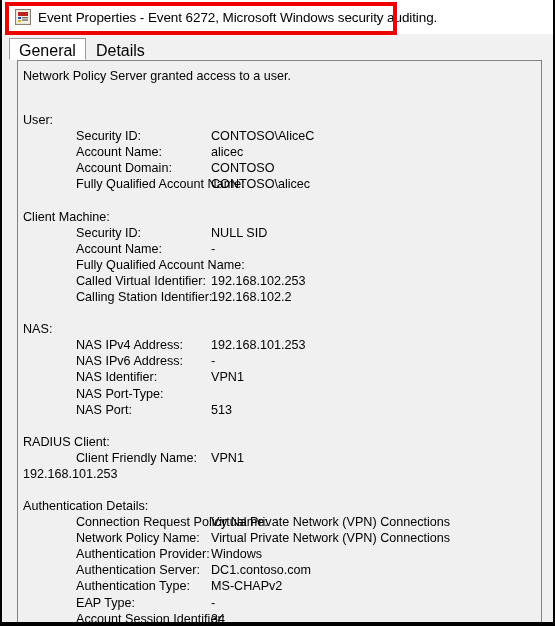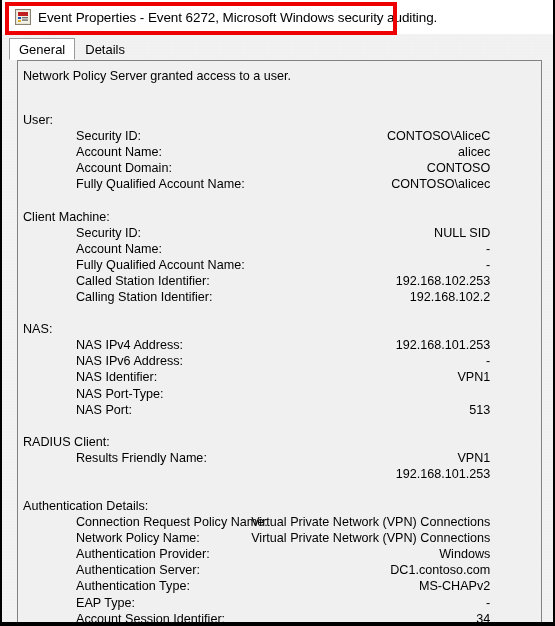--- a/index.html
+++ b/index.html
@@ -95,21 +95,21 @@
   .tabstrip {
     position: absolute;
     left: 7px;
     top: 4px;
     height: 22px;
     display: flex;
     align-items: flex-end;
     z-index: 3;
   }
   .tab {
-    font-size: 13px;
+    font-size: 16px;
     color: #000000;
     line-height: 1;
     padding: 4px 9px 5px 9px;
     box-sizing: border-box;
     height: 22px;
     white-space: nowrap;
     background: transparent;
     border: 1px solid transparent;
     border-bottom: none;
     position: relative;
@@ -157,21 +157,20 @@
   }
   .row .lbl {
     width: 188px;
     flex: 0 0 188px;
     padding-left: 53px;
     box-sizing: border-box;
   }
   .row .val {
     flex: 1 1 auto;
     white-space: nowrap;
-    text-align: right;
   }
 
   
   .bottom-edge {
     position: absolute;
     left: 0;
     bottom: 0;
     width: 555px;
     height: 4px;
     background: #000000;
@@ -241,21 +240,21 @@
             </div>
             <div class="row">
               <span class="lbl">Account Name:</span>
               <span class="val">-</span>
             </div>
             <div class="row">
               <span class="lbl">Fully Qualified Account Name:</span>
               <span class="val">-</span>
             </div>
             <div class="row">
-              <span class="lbl">Called Station Identifier:</span>
+              <span class="lbl">Called Virtual Identifier:</span>
               <span class="val">192.168.102.253</span>
             </div>
             <div class="row">
               <span class="lbl">Calling Station Identifier:</span>
               <span class="val">192.168.102.2</span>
             </div>
           </div>
           <div class="group-gap"></div>
           <div class="group">
             <div class="group-title">NAS:</div>
@@ -276,21 +275,21 @@
             </div>
             <div class="row">
               <span class="lbl">NAS Port:</span>
               <span class="val">513</span>
             </div>
           </div>
           <div class="group-gap"></div>
           <div class="group">
             <div class="group-title">RADIUS Client:</div>
             <div class="row">
-              <span class="lbl">Results Friendly Name:</span>
+              <span class="lbl">Client Friendly Name:</span>
               <span class="val">VPN1</span>
             </div>
             <div class="row">
               <span class="val">192.168.101.253</span>
             </div>
           </div>
           <div class="group-gap"></div>
           <div class="group">
             <div class="group-title">Authentication Details:</div>
             <div class="row">

